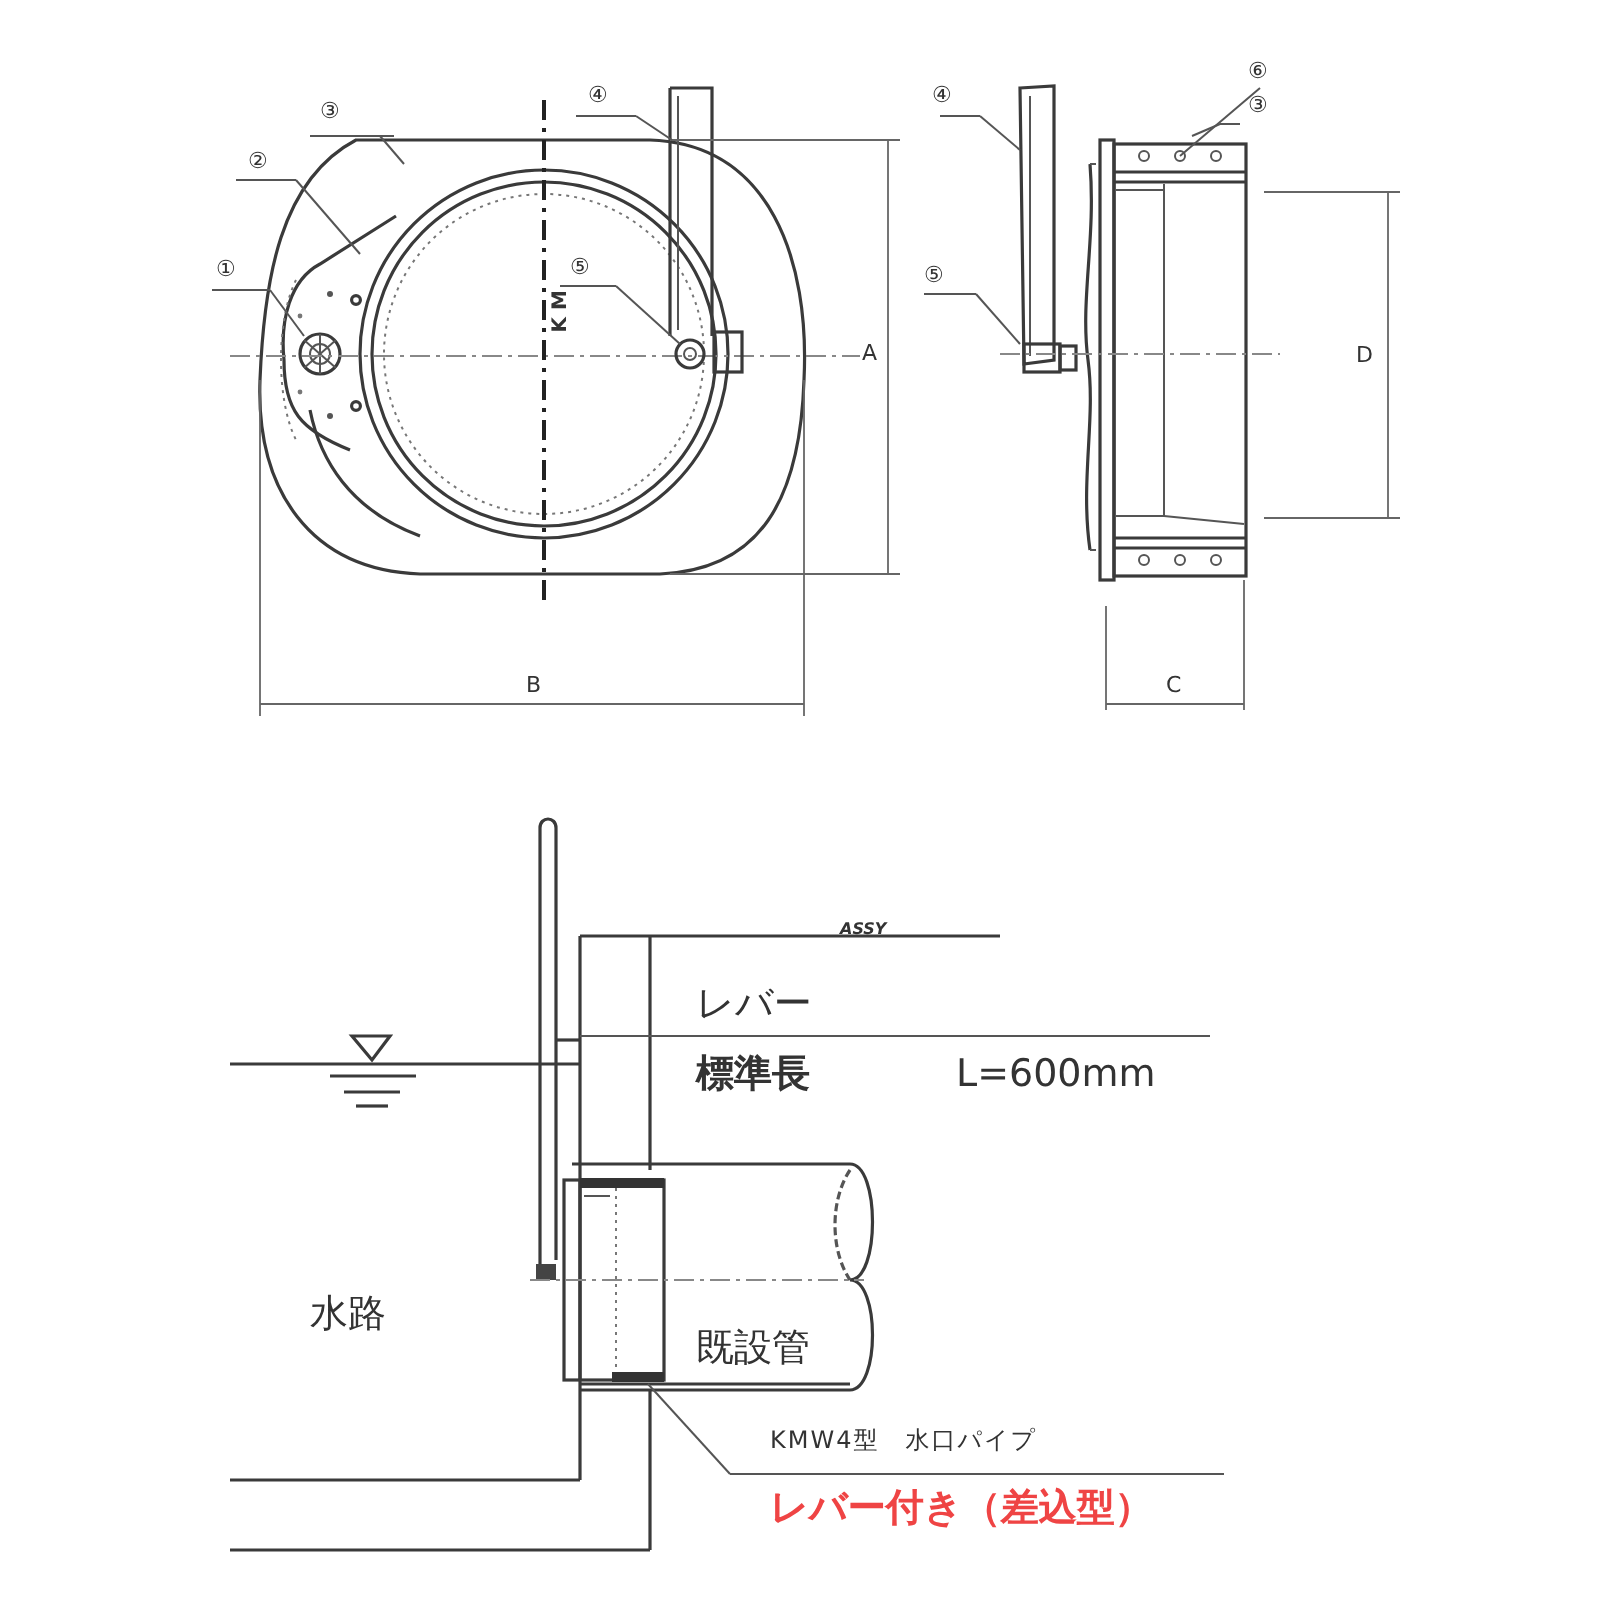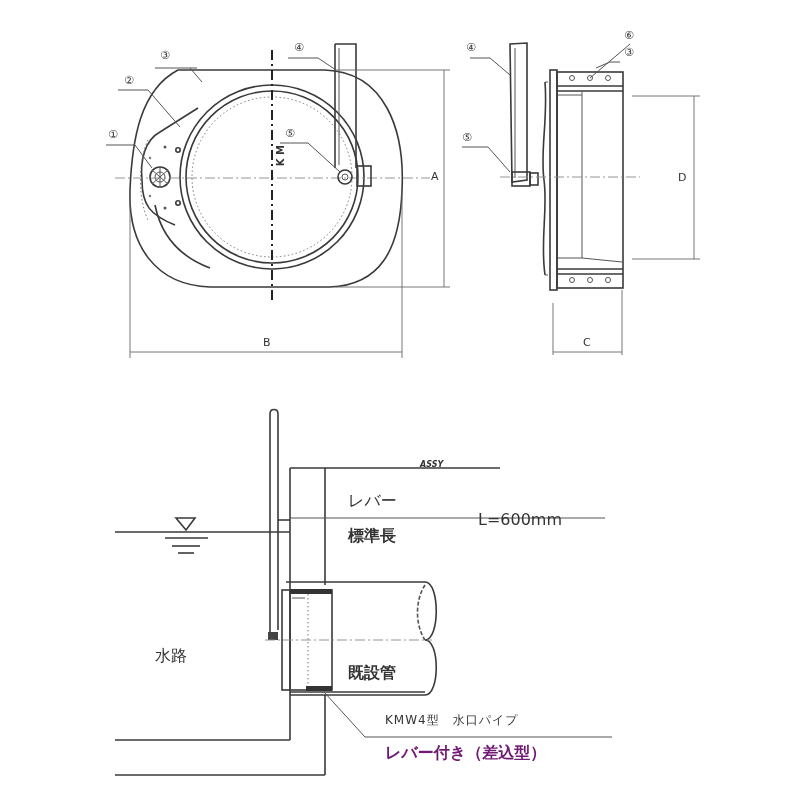--- a/index.html
+++ b/index.html
@@ -7,23 +7,23 @@
          font-family:"DejaVu Sans", "Liberation Sans", sans-serif; color:#2a2a2a; }
   svg.drawing { position:absolute; left:0; top:0; width:800px; height:800px; }
   .ln { stroke:#3a3a3a; fill:none; stroke-width:1.6; }
   .thin { stroke:#555; fill:none; stroke-width:1; }
   .dim { stroke:#666; fill:none; stroke-width:0.9; }
   .center { stroke:#888; fill:none; stroke-width:0.9; stroke-dasharray:10 3 2 3; }
   .axis { stroke:#222; fill:none; stroke-width:2; stroke-dasharray:10 4 2 4; }
   .dash { stroke:#555; fill:none; stroke-width:1.6; stroke-dasharray:4 2; }
   .dots { stroke:#777; fill:none; stroke-width:1; stroke-dasharray:1.5 2.5; }
   .lbl { position:absolute; white-space:nowrap; color:#333; line-height:1; }
-  .lbl-blue { color:#701a75; }
+  .lbl-blue { color:#ef4444; }
   .small { font-size:11px; }
-  .med { font-size:16px; }
+  .med { font-size:19px; }
   .big { font-size:12px; letter-spacing:1px; }
 </style>
 </head>
 <body>
 
 <svg class="drawing" viewBox="0 0 800 800" xmlns="http://www.w3.org/2000/svg">
 
   <g>
 
     <path class="ln" d="M 178 70 L 325 70 C 385 72 405 130 402 190 C 400 250 380 285 330 287 L 210 287 C 155 285 128 245 130 190 C 132 140 140 90 178 70 Z"></path>
@@ -188,17 +188,17 @@
 <span class="lbl small" style="left:466px;top:42px;">④</span>
 <span class="lbl small" style="left:462px;top:132px;">⑤</span>
 <span class="lbl small" style="left:624px;top:30px;">⑥</span>
 <span class="lbl small" style="left:624px;top:47px;">③</span>
 <span class="lbl small" style="left:678px;top:172px;">D</span>
 <span class="lbl small" style="left:583px;top:337px;">C</span>
 
 <span class="lbl" style="left:420px;top:435px;font-size:8px;font-style:italic;font-weight:bold;margin-top:26px;">ASSY</span>
 <span class="lbl med" style="left:348px;top:493px;">レバー</span>
 <span class="lbl med" style="left:348px;top:528px;font-weight:bold;">標準長</span>
-<span class="lbl med" style="left:478px;top:512px;">L=600mm</span>
+<span class="lbl med" style="left:478px;top:528px;">L=600mm</span>
 <span class="lbl med" style="left:155px;top:648px;">水路</span>
-<span class="lbl med" style="left:348px;top:665px;font-weight:bold;">既設管</span>
+<span class="lbl med" style="left:348px;top:665px;">既設管</span>
 <span class="lbl big" style="left:385px;top:714px;">KMW4型　水口パイプ</span>
 <span class="lbl med lbl-blue" style="left:385px;top:745px;font-weight:bold;"><span>レバー付き</span><span>（差込型）</span></span>
 
 </body></html>

